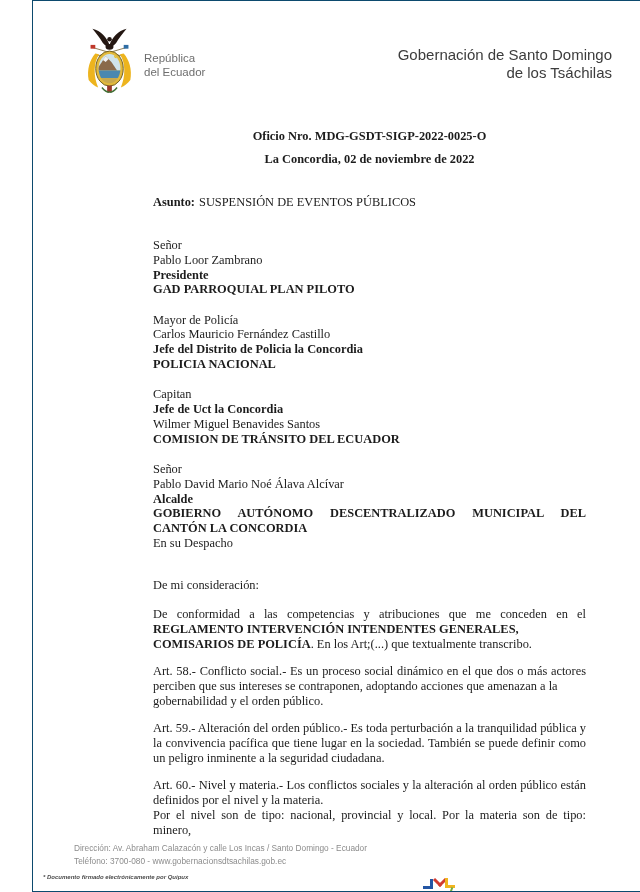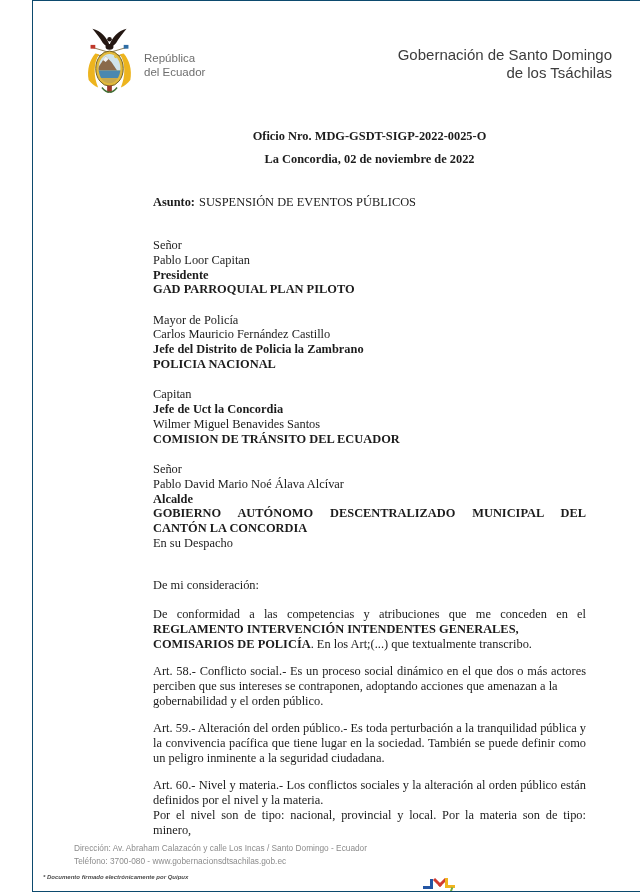--- a/index.html
+++ b/index.html
@@ -96,28 +96,28 @@
   <div class="doc">
     <div class="meta-line">Oficio Nro. MDG-GSDT-SIGP-2022-0025-O</div>
     <div class="meta-line meta-date">La Concordia, 02 de noviembre de 2022</div>
     <div class="subject">
       <span class="lbl">Asunto:</span><span class="txt">SUSPENSIÓN DE EVENTOS PÚBLICOS</span>
     </div>
 
     <div class="recipients" id="recipients">
         <div class="recipient-block">
           <div class="recipient-line">Señor</div>
-          <div class="recipient-line">Pablo Loor Capitan</div>
+          <div class="recipient-line">Pablo Loor Zambrano</div>
           <div class="recipient-line b">Presidente</div>
           <div class="recipient-line b">GAD PARROQUIAL PLAN PILOTO</div>
         </div>
         <div class="recipient-block">
           <div class="recipient-line">Mayor de Policía</div>
           <div class="recipient-line">Carlos Mauricio Fernández Castillo</div>
-          <div class="recipient-line b">Jefe del Distrito de Policia la Zambrano</div>
+          <div class="recipient-line b">Jefe del Distrito de Policia la Concordia</div>
           <div class="recipient-line b">POLICIA NACIONAL</div>
         </div>
         <div class="recipient-block">
           <div class="recipient-line">Capitan</div>
           <div class="recipient-line b">Jefe de Uct la Concordia</div>
           <div class="recipient-line">Wilmer Miguel Benavides Santos</div>
           <div class="recipient-line b">COMISION DE TRÁNSITO DEL ECUADOR</div>
         </div>
         <div class="recipient-block">
           <div class="recipient-line">Señor</div>

